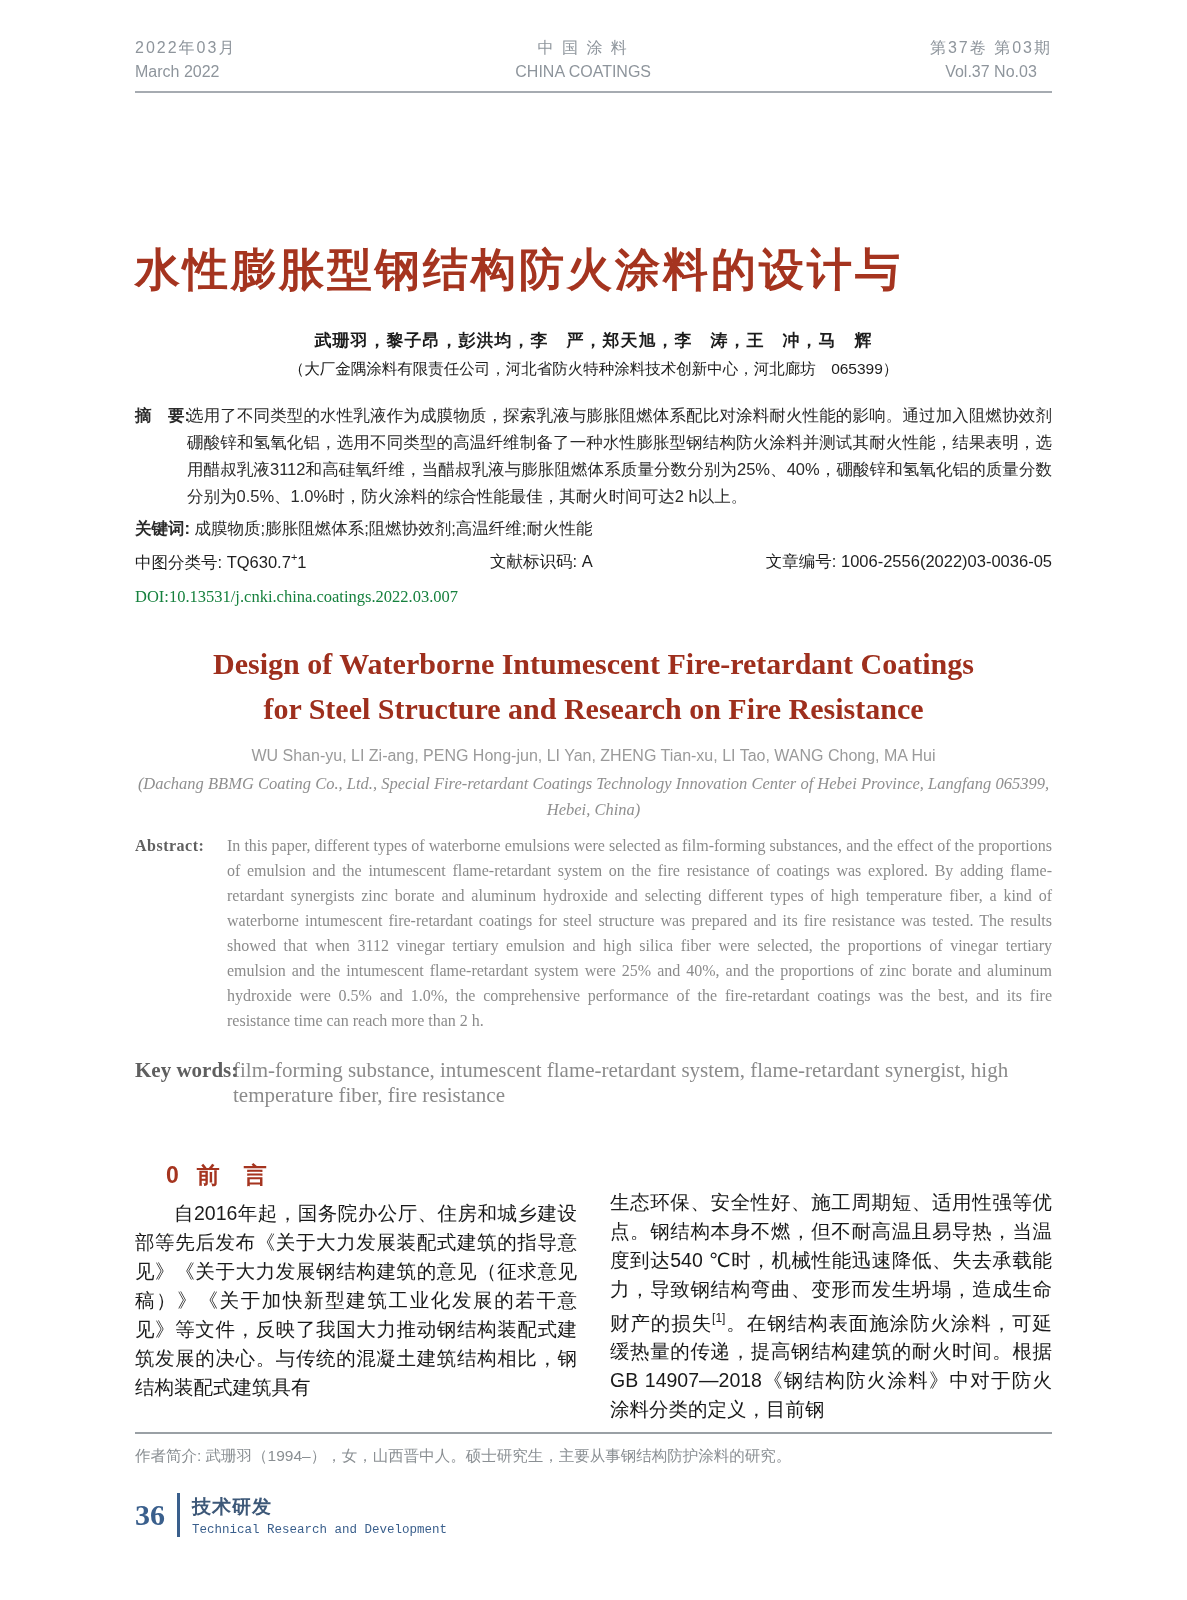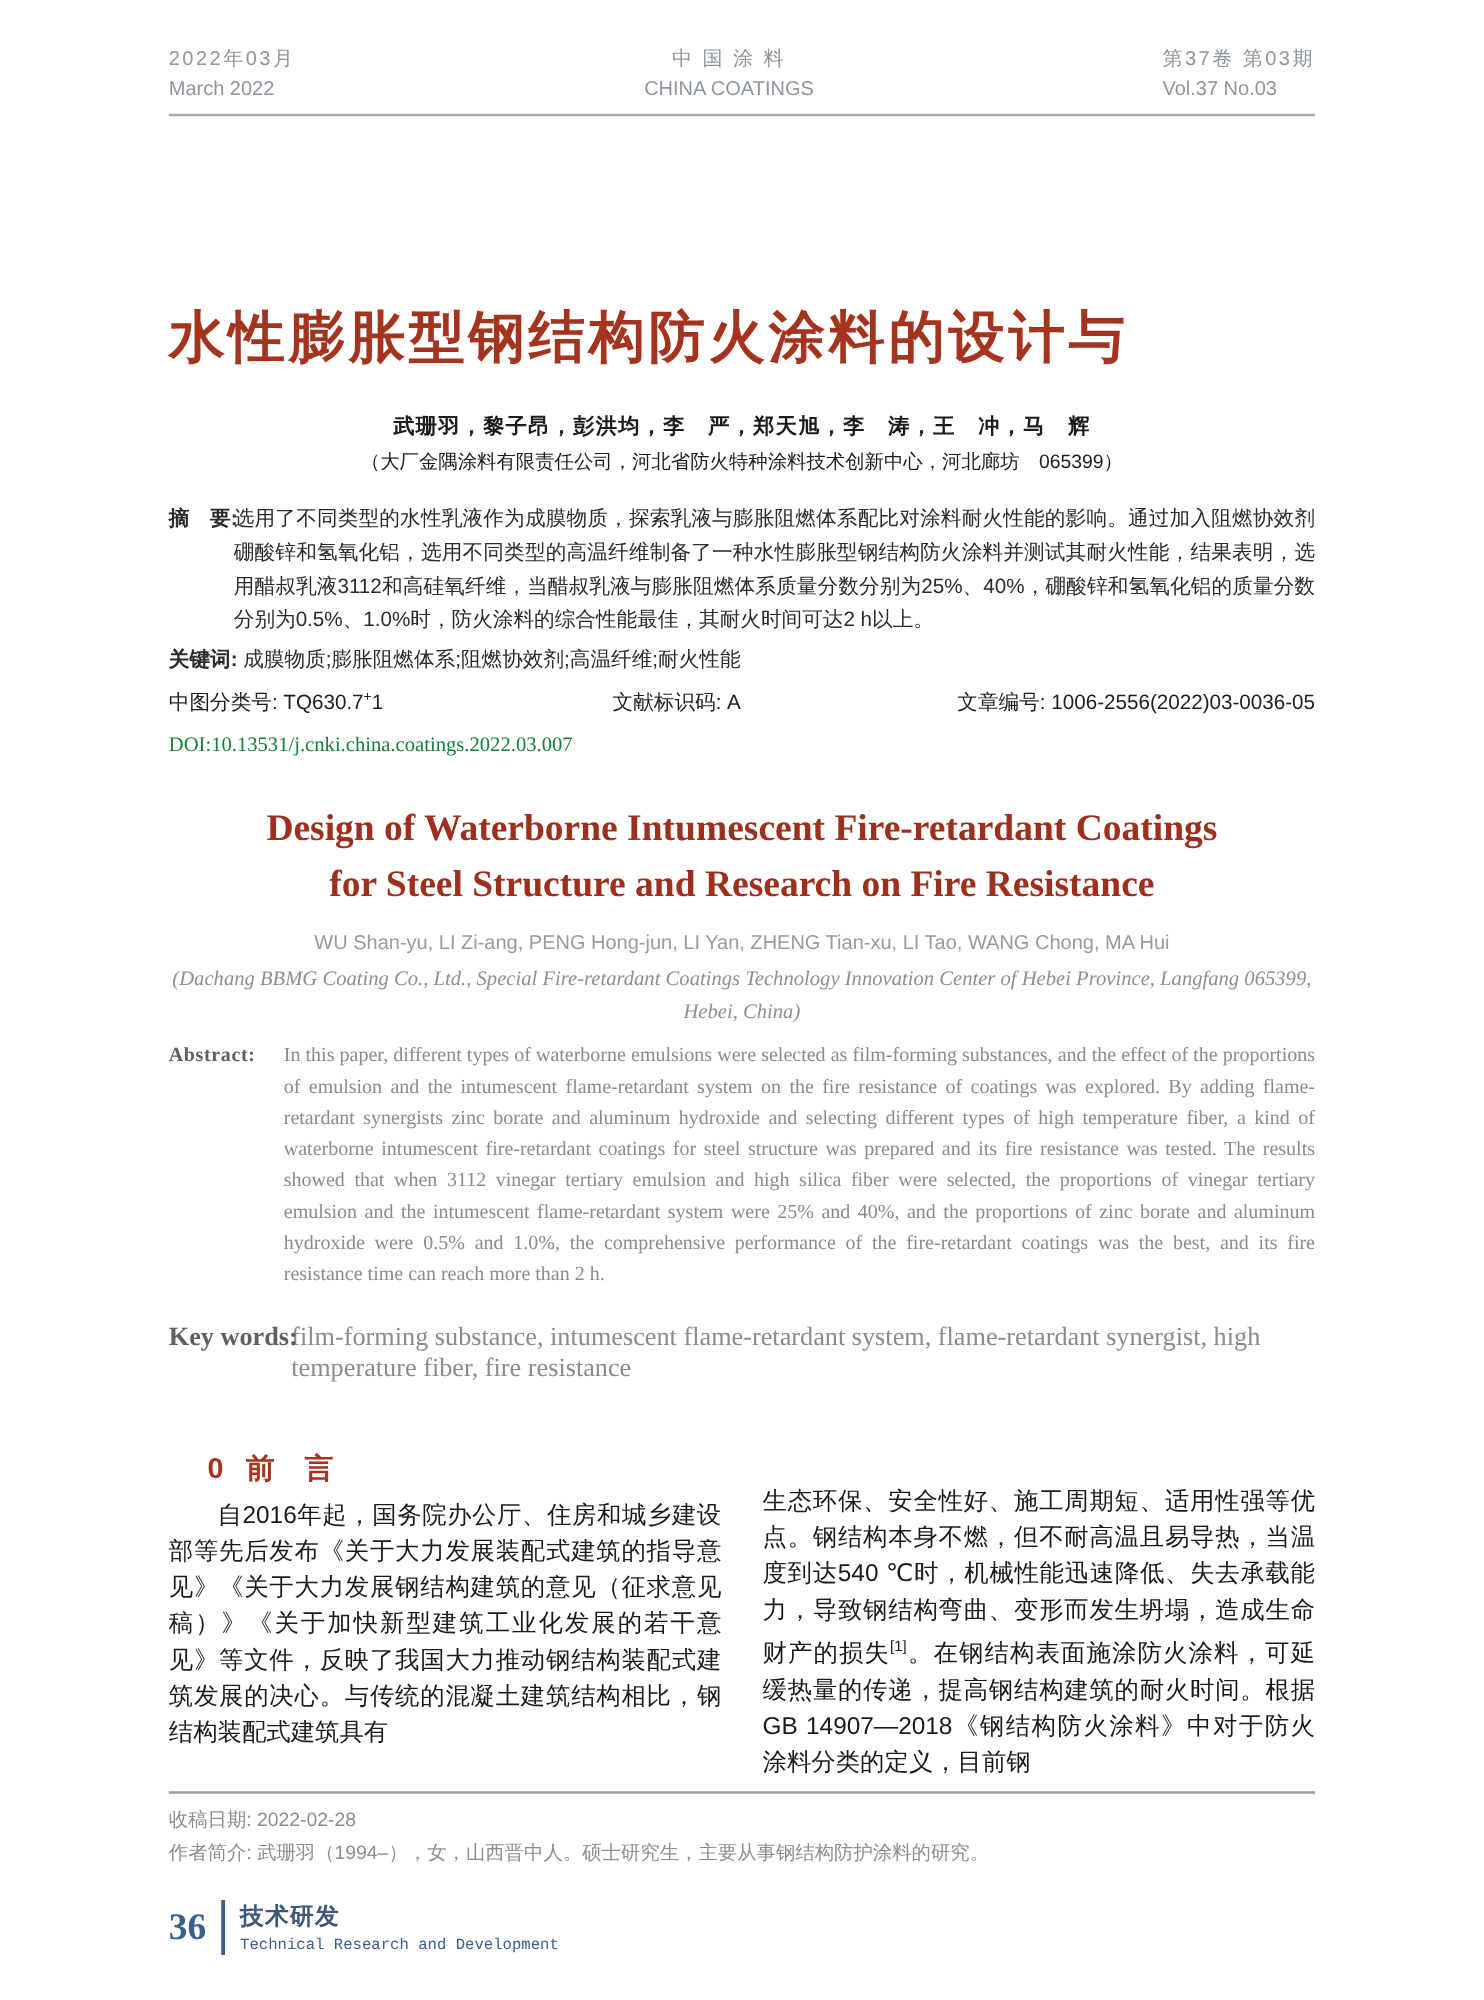--- a/index.html
+++ b/index.html
@@ -11,21 +11,21 @@
     color: #222;
     position: relative;
   }
   .page { width: 917px; margin: 0 auto; padding-top: 36px; }
 
   
   .runhead { display: flex; justify-content: space-between; align-items: flex-end;
              color: #8e959c; font-size: 16px; line-height: 24px; }
   .runhead .col { white-space: nowrap; }
   .runhead .col.center { text-align: center; }
-  .runhead .col.right { text-align: left; }
+  .runhead .col.right { text-align: center; }
   .runhead .cn { letter-spacing: 2px; }
   .runhead-rule { border: none; border-top: 2px solid #a6abb1; margin-top: 7px; }
 
   
   .title-cn { margin-top: 146px; color: #a5341f;
               font-weight: bold; font-size: 45px; line-height: 61px; letter-spacing: 3px; }
   .authors-cn { margin-top: 29px; text-align: center; font-size: 17px; font-weight: bold;
                 color: #1c1c1c; letter-spacing: 1px; }
   .affil-cn { margin-top: 7px; text-align: center; font-size: 15.5px; color: #1c1c1c; }
 
@@ -152,21 +152,20 @@
       </div>
       <p class="body-para">自2016年起，国务院办公厅、住房和城乡建设部等先后发布《关于大力发展装配式建筑的指导意见》《关于大力发展钢结构建筑的意见（征求意见稿）》《关于加快新型建筑工业化发展的若干意见》等文件，反映了我国大力推动钢结构装配式建筑发展的决心。与传统的混凝土建筑结构相比，钢结构装配式建筑具有</p>
     </div>
     <div class="bcol right">
       <p class="body-para"><span>生态环保、安全性好、施工周期短、适用性强等优点。钢结构本身不燃，但不耐高温且易导热，当温度到达540 ℃时，机械性能迅速降低、失去承载能力，导致钢结构弯曲、变形而发生坍塌，造成生命财产的损失</span><sup>[1]</sup><span>。在钢结构表面施涂防火涂料，可延缓热量的传递，提高钢结构建筑的耐火时间。根据GB 14907—2018《钢结构防火涂料》中对于防火涂料分类的定义，目前钢</span></p>
     </div>
   </div>
 
   <hr class="foot-rule">
   <div class="footnote">
-    <div>收稿日期: 2022-02-28</div>
     <div>作者简介: 武珊羽（1994–），女，山西晋中人。硕士研究生，主要从事钢结构防护涂料的研究。</div>
   </div>
 
   <div class="pagefoot">
     <div class="pageno">36</div>
     <div class="vbar"></div>
     <div>
       <div class="coltitle-cn">技术研发</div>
       <div class="coltitle-en">Technical Research and Development</div>
     </div>

